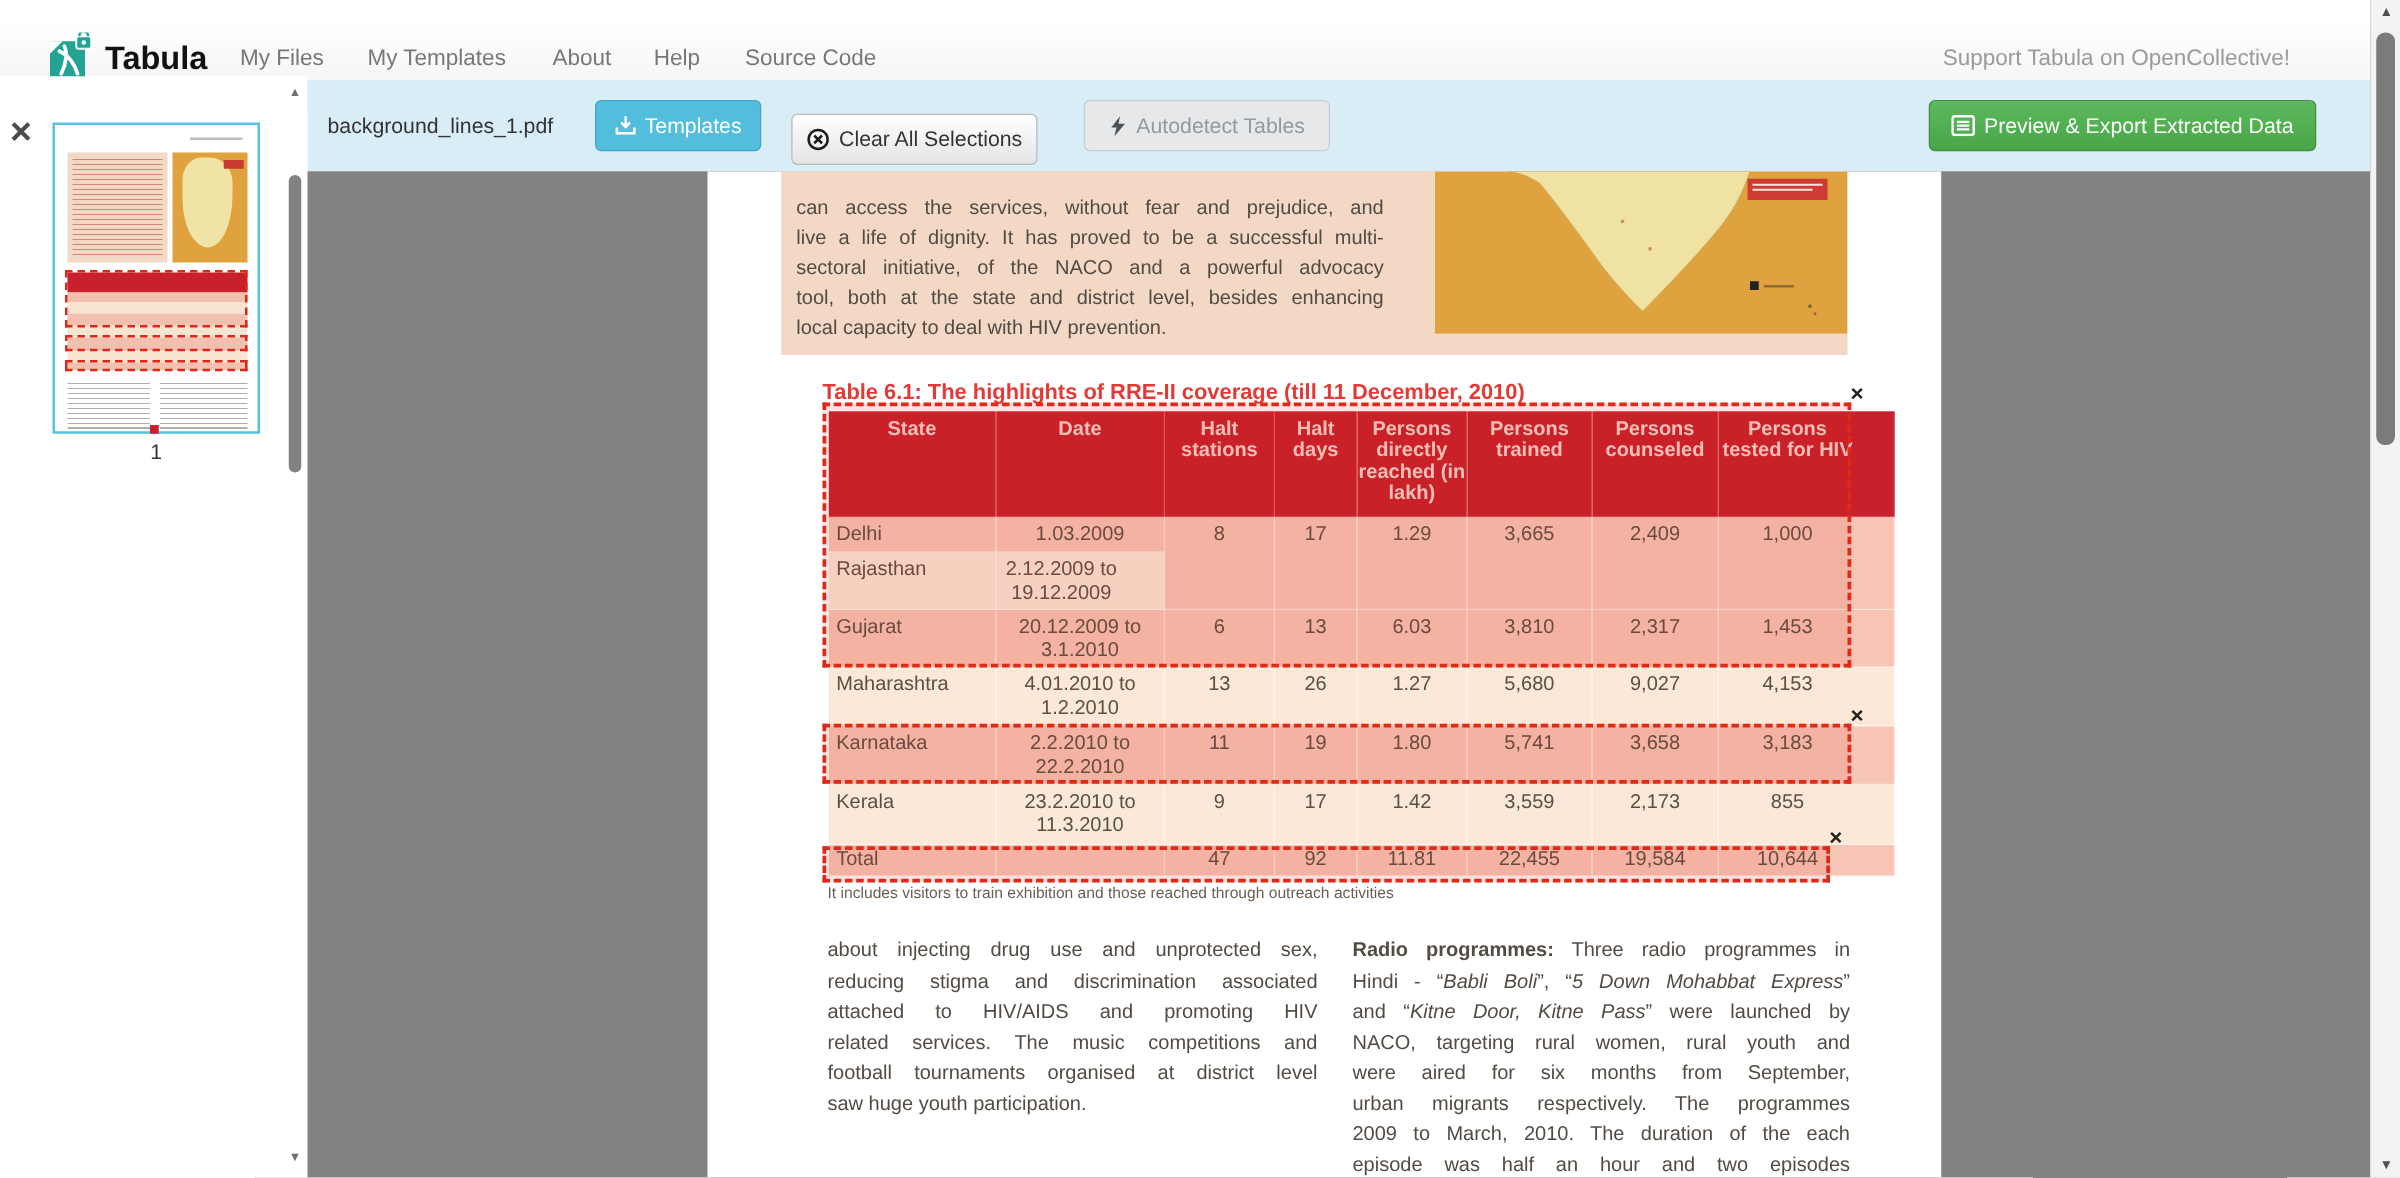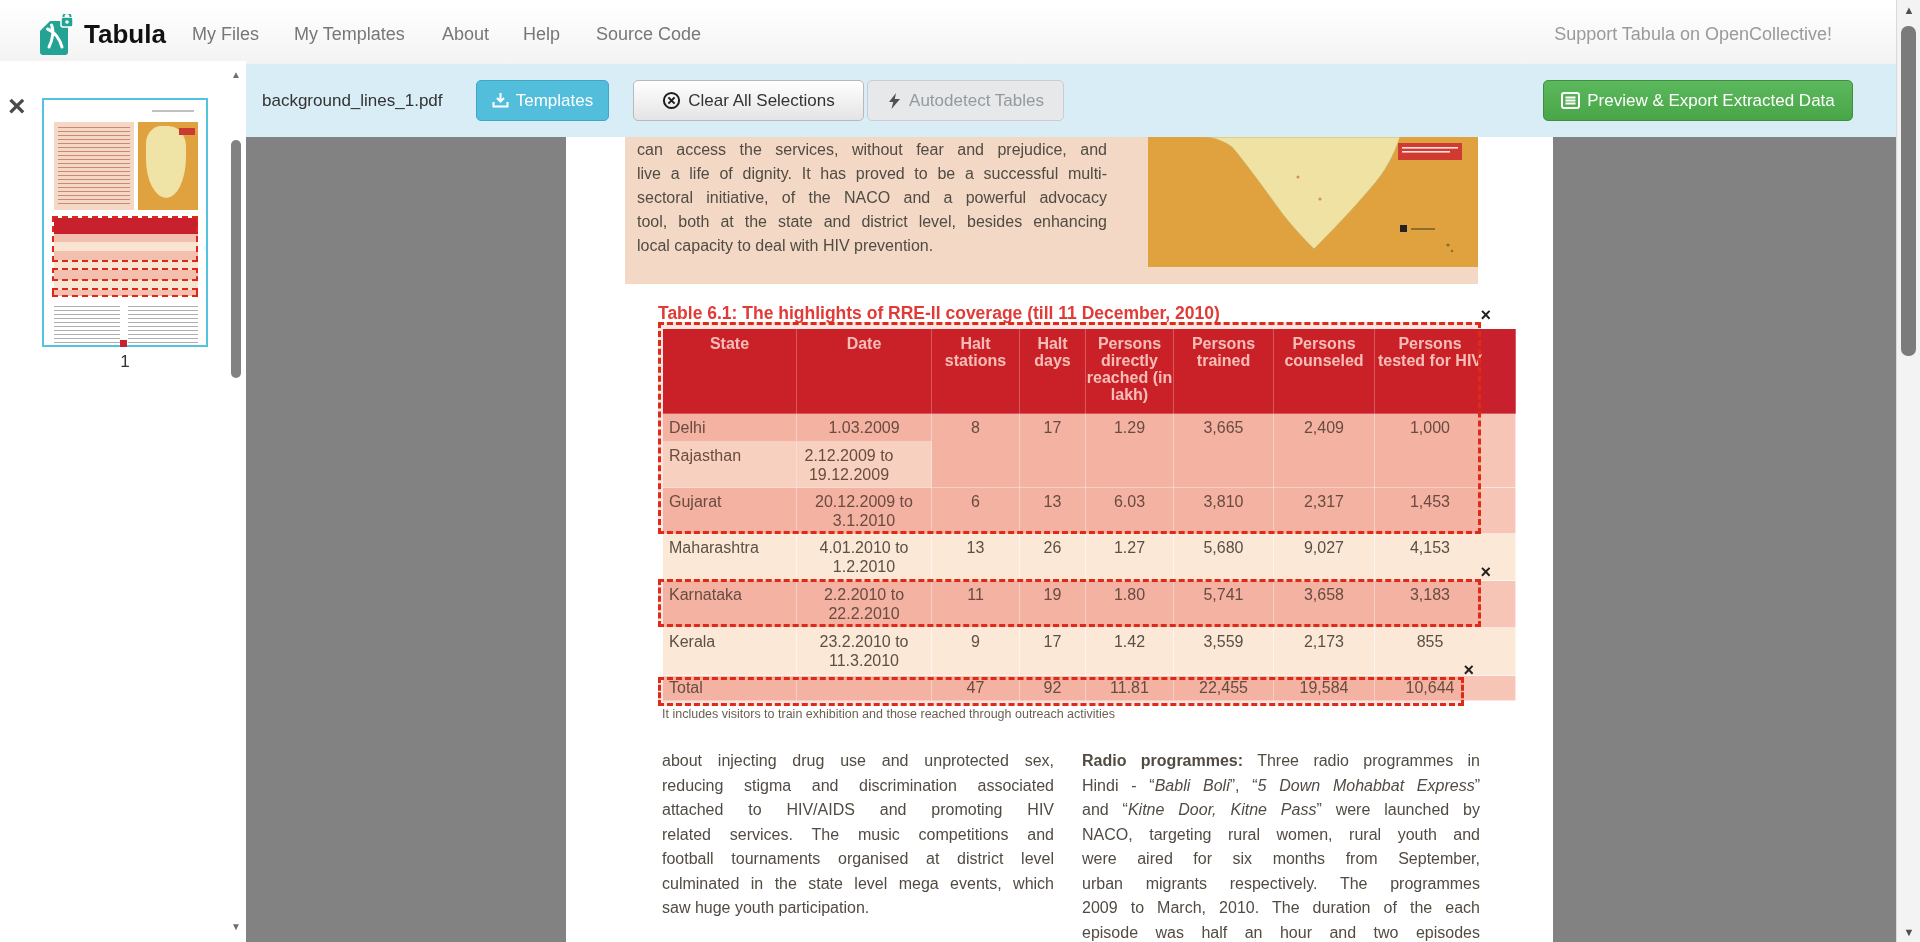--- a/index.html
+++ b/index.html
@@ -1,21 +1,21 @@
 <!DOCTYPE html>
 <html><head>
 <meta charset="utf-8">
 <style>
   * { margin:0; padding:0; box-sizing:border-box; }
   html,body { width:1920px; height:942px; }
   body { font-family:"Liberation Sans", sans-serif; background:#fff; }
   .screen { position:relative; width:1920px; height:942px; overflow:hidden; background:#fff; }
 
   
-  .navbar { position:absolute; left:0; top:4px; width:1920px; height:72px;
+  .navbar { position:absolute; left:0; top:16px; width:1920px; height:72px;
             background:linear-gradient(#ffffff,#f1f1f1); border-bottom:1px solid #dcdcdc; }
   .brand { position:absolute; left:38px; top:0; height:61px; display:flex; align-items:center; gap:10px; cursor:pointer; }
   .brand-text { font-size:26px; font-weight:bold; color:#111; }
   .logo { width:36px; height:42px; display:inline-block; }
   .menu-item { position:absolute; top:0; height:61px; display:flex; align-items:center;
                color:#777; font-size:18px; text-decoration:none; cursor:pointer; }
   .mi-0 { left:192px; } .mi-1 { left:294px; } .mi-2 { left:442px; } .mi-3 { left:523px; } .mi-4 { left:596px; }
   .support { position:absolute; right:88px; top:0; height:61px; display:flex; align-items:center;
              color:#9a9a9a; font-size:18px; text-decoration:none; cursor:pointer; }
 
@@ -53,31 +53,31 @@
 
   
   .toolbar { position:absolute; left:246px; top:64px; width:1650px; height:73px; background:#d9edf7; }
   .filename { position:absolute; left:16px; top:0; height:73px; display:flex; align-items:center;
               font-size:17px; color:#333; }
   .btn { position:absolute; top:16px; height:41px; display:flex; align-items:center; justify-content:center;
          gap:7px; border-radius:5px; font-size:17px; cursor:pointer; border:1px solid transparent;
          font-family:"Liberation Sans",sans-serif; }
   .btn svg { flex:0 0 auto; }
   .btn-templates { left:230px; width:133px; background:#52bedc; border-color:#3fa7c4; color:#fff; }
-  .btn-clear { left:387px; width:231px; background:linear-gradient(#ffffff,#e4e4e4); border-color:#b9b9b9; color:#333; }
+  .btn-clear { left:387px; width:197px; background:linear-gradient(#ffffff,#e4e4e4); border-color:#b9b9b9; color:#333;margin-top:11px; }
   .btn-autodetect { left:621px; width:197px; background:#e6e8ea; border-color:#c9cdd1; color:#939a9f; cursor:default; }
   .btn-export { left:1297px; width:310px; background:linear-gradient(#5cb85c,#48a648); border-color:#3f8f3f;
                 color:#fff; }
 
   
   .viewer { position:absolute; left:246px; top:137px; width:1650px; height:805px; background:#828282; overflow:hidden; }
   .page { position:absolute; left:320px; top:0; width:987px; height:805px; background:#fff; overflow:hidden; }
 
   .intro-block { position:absolute; left:59px; top:0; width:853px; height:147px; background:#f2d8c5; }
-  .intro-text { position:absolute; left:12px; top:1px; width:470px; }
+  .intro-text { position:absolute; left:12px; top:18px; width:470px; }
   .pline { font-size:16px; line-height:24px; color:#514b43; text-align:justify; text-align-last:justify; }
   .pline.no-just { text-align-last:left; }
 
   .map { position:absolute; left:523px; top:0; width:330px; height:130px; }
 
   .tbl-title { position:absolute; left:92px; top:166px; font-size:17.5px; font-weight:600; color:#e23a36; }
 
   .rre-table { position:absolute; left:96px; top:191px; width:853px; border-collapse:collapse; table-layout:fixed; }
   .rre-table th { background:#c8202c; color:#f8d3cd; font-size:16px; font-weight:bold;
                   vertical-align:top; padding-top:6px; line-height:17px; text-align:center;
@@ -335,21 +335,20 @@
       </table>
 
       <div class="footnote">It includes visitors to train exhibition and those reached through outreach activities</div>
 
       <div class="col-left">
         <div class="cline">about injecting drug use and unprotected sex,</div>
         <div class="cline">reducing stigma and discrimination associated</div>
         <div class="cline">attached to HIV/AIDS and promoting HIV</div>
         <div class="cline">related services. The music competitions and</div>
         <div class="cline">football tournaments organised at district level</div>
-        <div class="cline">culminated in the state level mega events, which</div>
         <div class="cline no-just">saw huge youth participation.</div>
       </div>
 
       <div class="col-right">
         <div class="cline"><b>Radio programmes:</b> Three radio programmes in</div>
         <div class="cline">Hindi - “<i>Babli Boli</i>”, “<i>5 Down Mohabbat Express</i>”</div>
         <div class="cline">and “<i>Kitne Door, Kitne Pass</i>” were launched by</div>
         <div class="cline">NACO, targeting rural women, rural youth and</div>
         <div class="cline">were aired for six months from September,</div>
         <div class="cline">urban migrants respectively. The programmes</div>

